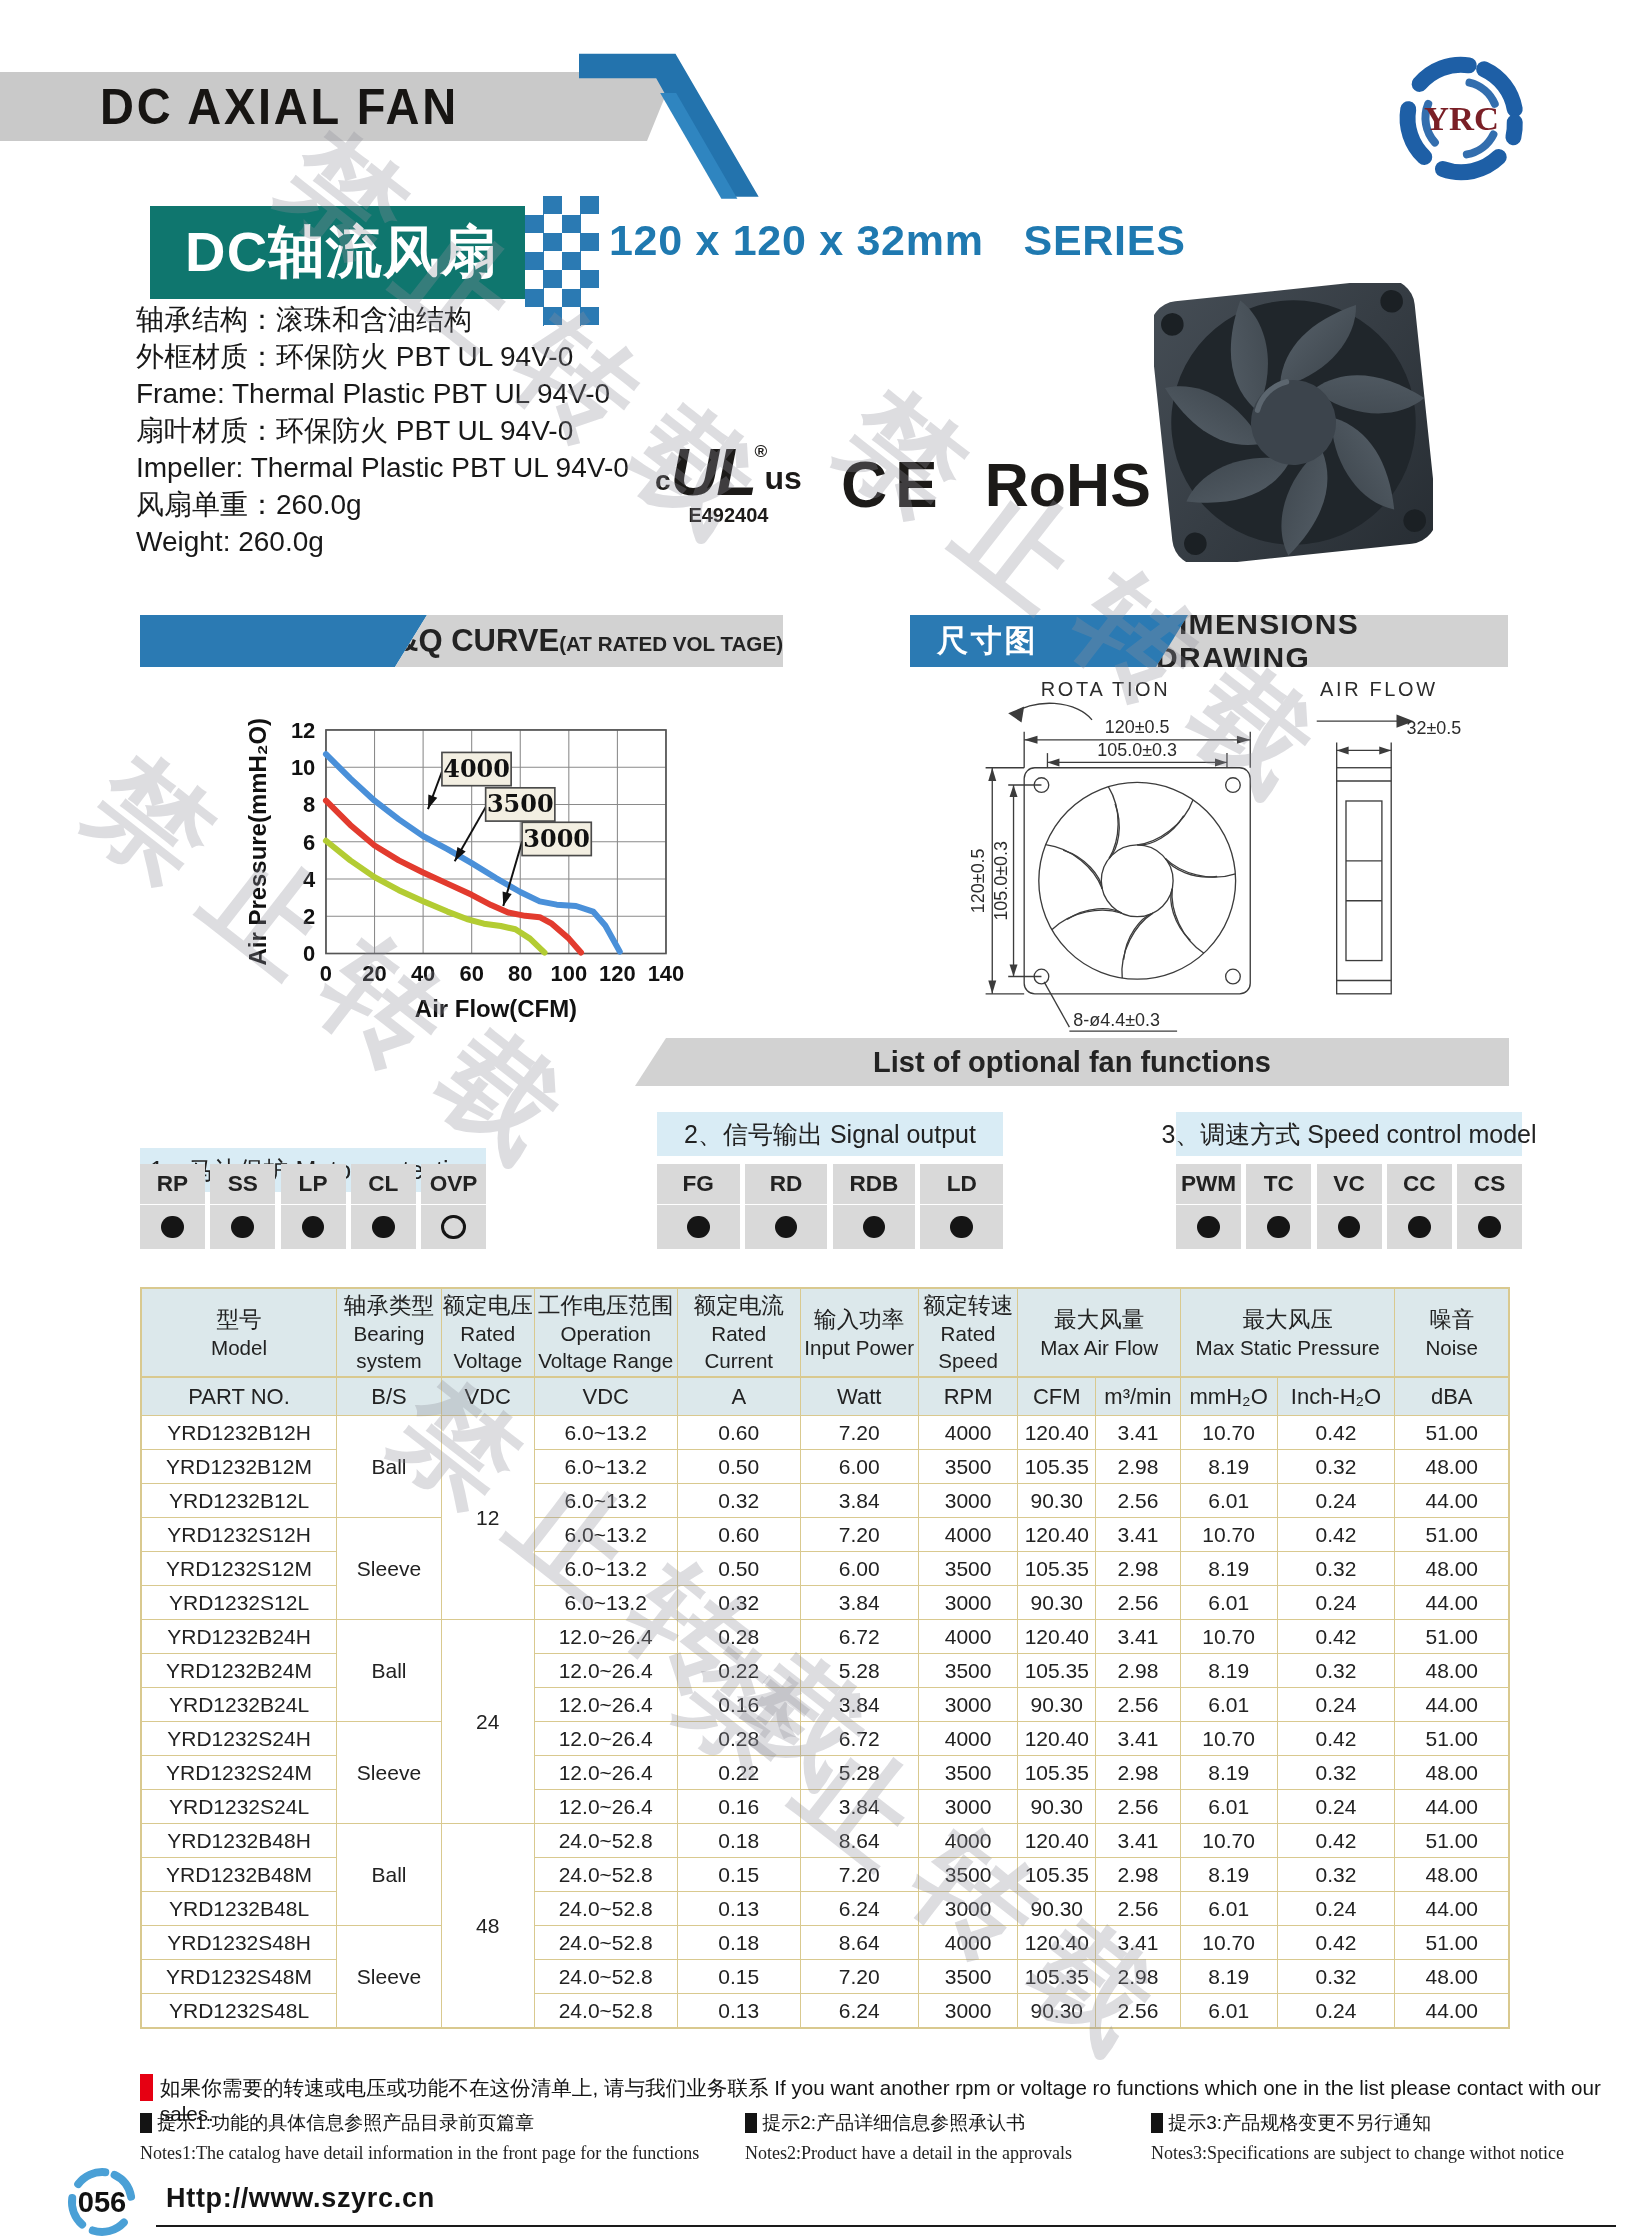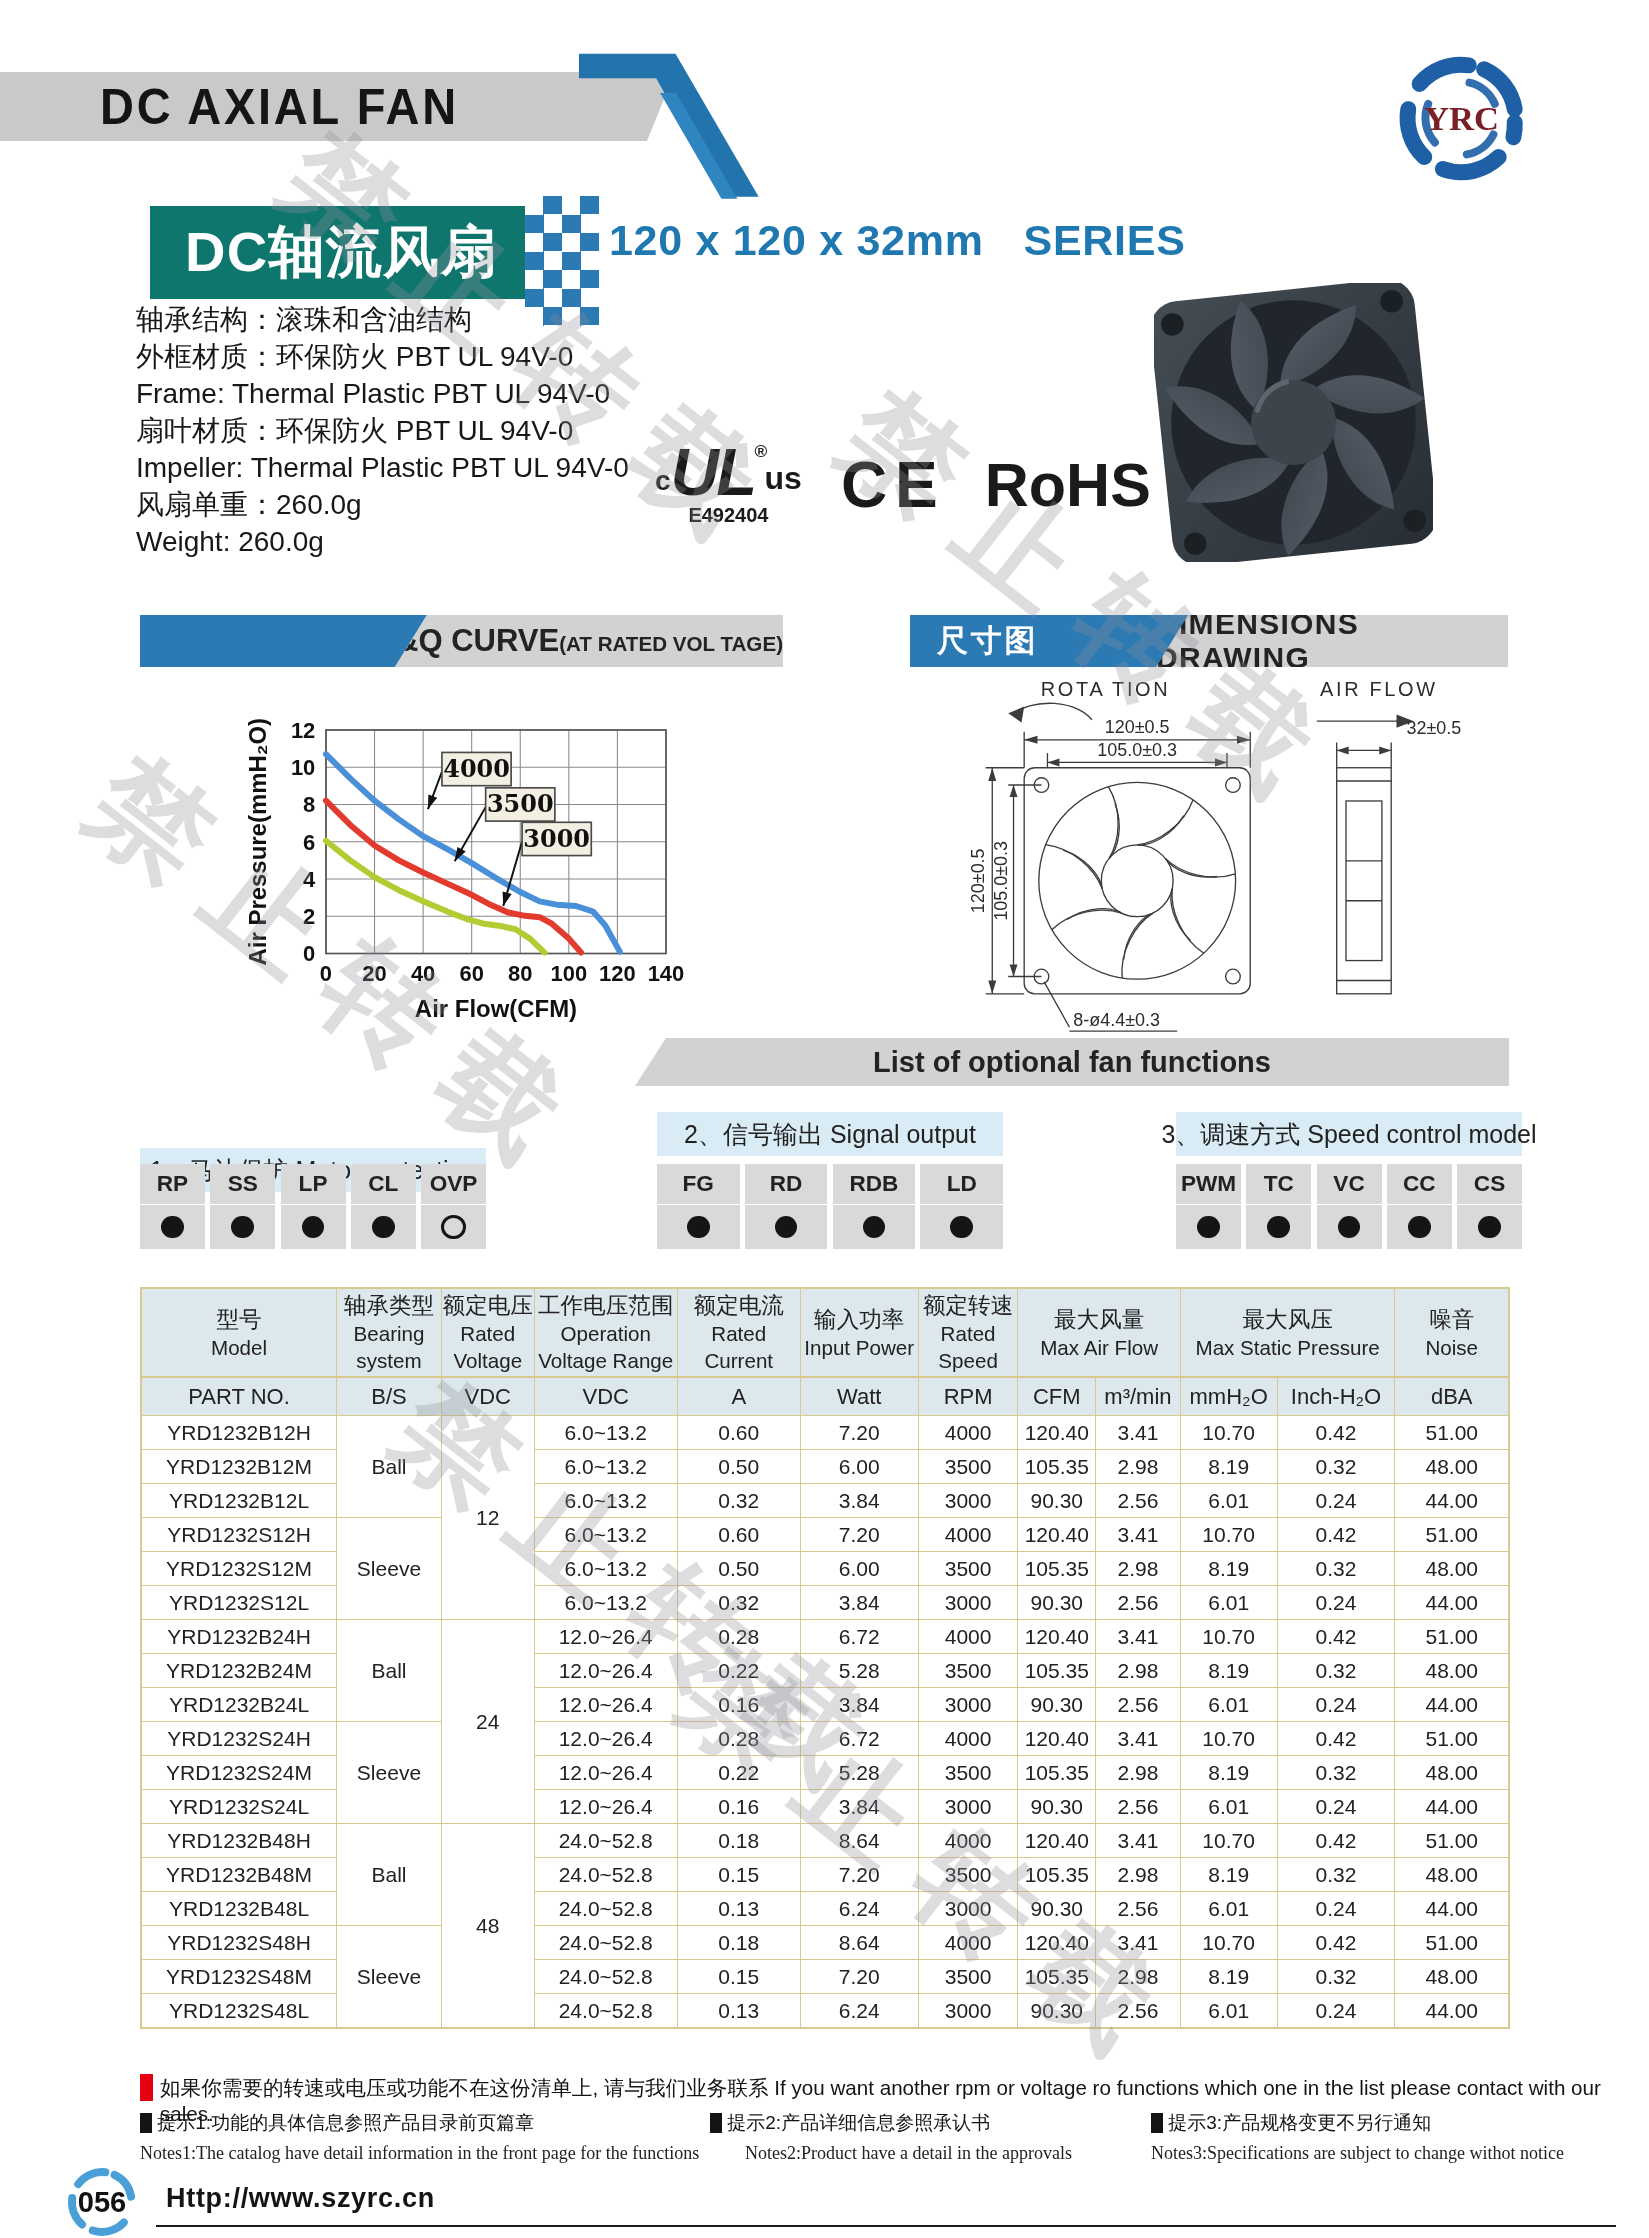--- a/index.html
+++ b/index.html
@@ -728,21 +728,21 @@
 
   <div class="abs main-note">
     <span class="red-bullet"></span>
     <span>如果你需要的转速或电压或功能不在这份清单上, 请与我们业务联系 If you want another rpm or voltage ro functions which one in the list please contact with our sales.</span>
   </div>
 
   <div class="note-title" style="left:140px;">
     <span class="blk-bullet"></span>
     <span>提示1:功能的具体信息参照产品目录前页篇章</span>
   </div>
-  <div class="note-title" style="left:710px;text-align:center;">
+  <div class="note-title" style="left:745px;text-align:center;">
     <span class="blk-bullet"></span>
     <span>提示2:产品详细信息参照承认书</span>
   </div>
   <div class="note-title" style="left:1151px;">
     <span class="blk-bullet"></span>
     <span>提示3:产品规格变更不另行通知</span>
   </div>
 
   <div class="note-en" style="left:140px;">Notes1:The catalog have detail information in the front page for the functions</div>
   <div class="note-en" style="left:745px;">Notes2:Product have a detail in the approvals</div>

